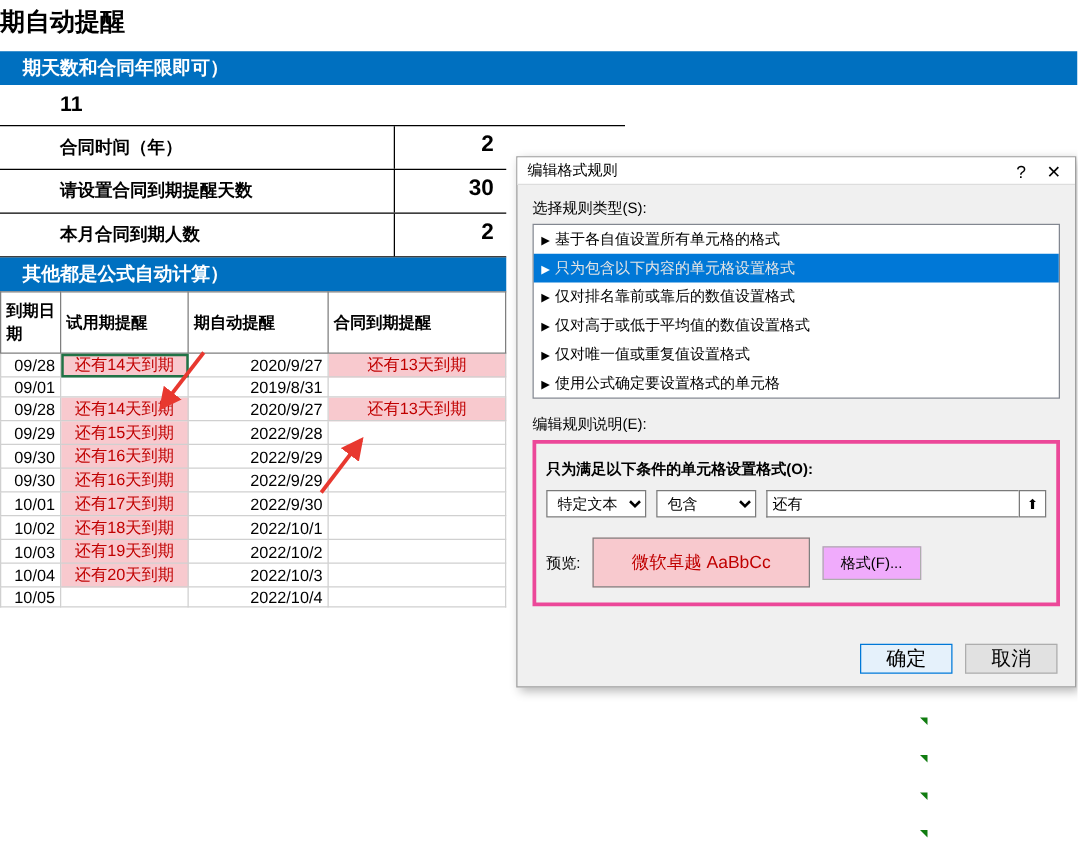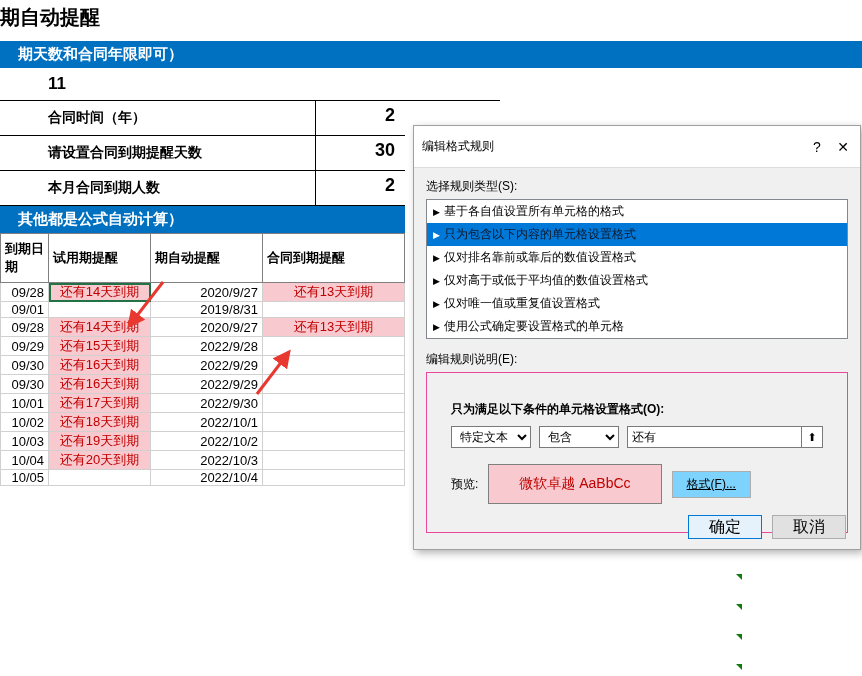--- a/index.html
+++ b/index.html
@@ -25,43 +25,43 @@
 .pink { background:#f8c9ce; }
 .red-text { color:#c00000; }
 .sel-cell { outline:2px solid #217346; outline-offset:-2px; position:relative; }
 
 
 .arrow { position:absolute; pointer-events:none; }
 .arrow svg { display:block; }
 
 
 .dialog { position:absolute; left:413px; top:125px; width:448px; height:425px; background:#f0f0f0; border:1px solid #a0a0a0; box-shadow:3px 3px 8px rgba(0,0,0,.3); }
-.dlg-title { display:flex; align-items:center; height:42px; padding:0 4px 0 8px; background:#fff; font-size:12px; border-bottom:1px solid #ddd; }
+.dlg-title { display:flex; align-items:center; height:22px; padding:0 4px 0 8px; background:#fff; font-size:12px; border-bottom:1px solid #ddd; }
 .dlg-title .t { flex:1; }
 .dlg-title .btn { width:26px; text-align:center; font-size:14px; cursor:default; }
 .dlg-body { padding:8px 12px; font-size:12px; }
 .dlg-label { margin:2px 0 4px 0; }
 .rule-list { border:1px solid #828790; background:#fff; }
 .rule-list .item { padding:3px 6px; }
-.rule-list .item.sel { background:#0078d7; color:#0f172a; }
+.rule-list .item.sel { background:#0078d7; color:#e5e5e5; }
 .rule-list .arrow-mark::before { content:"▶"; font-size:9px; margin-right:4px; color:#000; }
 .rule-list .item.sel.arrow-mark::before { color:#fff; }
 
 .cond-line { margin:4px 0 8px 0; font-weight:bold; }
 .inputs { display:flex; gap:8px; margin:6px 0; }
 .inputs select, .inputs input { font-size:12px; padding:2px 4px; border:1px solid #7a7a7a; background:#fff; height:22px; }
 .inputs select { width:80px; }
 .inputs .val-wrap { flex:1; display:flex; }
 .inputs .val-wrap input { flex:1; border-right:none; }
 .inputs .val-wrap .pick { width:22px; border:1px solid #7a7a7a; background:#fff; display:flex; align-items:center; justify-content:center; font-size:11px; }
 
 .preview-row { display:flex; align-items:center; gap:10px; margin:16px 0 4px 0; }
 .preview-row .pl { font-size:12px;text-align:center; }
 .preview-box { border:1px solid #808080; background:#f8c9ce; color:#c00000; font-size:14px; padding:10px 30px; }
-.fmt-btn { border:1px solid #adadad; background:#7dd3fc; padding:4px 14px; font-size:12px;text-decoration:underline; }
+.fmt-btn { border:1px solid #adadad; background:#f0abfc; padding:4px 14px; font-size:12px; }
 
 .dlg-buttons { position:absolute; right:14px; bottom:10px; display:flex; gap:10px; }
 .dlg-buttons button { width:74px; height:24px; border:1px solid #adadad; background:#e1e1e1; font-size:16px; }
 .dlg-buttons button.primary { border:1px solid #0078d7; background:#e5f1fb; }
 
 .tri { position:absolute; width:0; height:0; border-left:6px solid transparent; border-top:6px solid #107c10; }
 </style>
 </head>
 <body>
 
@@ -213,21 +213,21 @@
     <div class="dlg-label">选择规则类型(S):</div>
     <div class="rule-list" id="rule-list">
         <div class="item arrow-mark">基于各自值设置所有单元格的格式</div>
         <div class="item arrow-mark sel">只为包含以下内容的单元格设置格式</div>
         <div class="item arrow-mark">仅对排名靠前或靠后的数值设置格式</div>
         <div class="item arrow-mark">仅对高于或低于平均值的数值设置格式</div>
         <div class="item arrow-mark">仅对唯一值或重复值设置格式</div>
         <div class="item arrow-mark">使用公式确定要设置格式的单元格</div>
       </div>
     <div class="dlg-label" style="margin-top:12px;">编辑规则说明(E):</div>
-    <div style="border:1px solid #ec4899; padding:24px; background:#f0f0f0;">
+    <div style="border:3px solid #ec4899; padding:8px; background:#f0f0f0;">
       <div class="cond-line">只为满足以下条件的单元格设置格式(O):</div>
       <div class="inputs">
         <select><option>特定文本</option></select>
         <select><option>包含</option></select>
         <div class="val-wrap">
           <input type="text" value="还有" style="">
           <div class="pick">⬆</div>
         </div>
       </div>
       <div class="preview-row">

